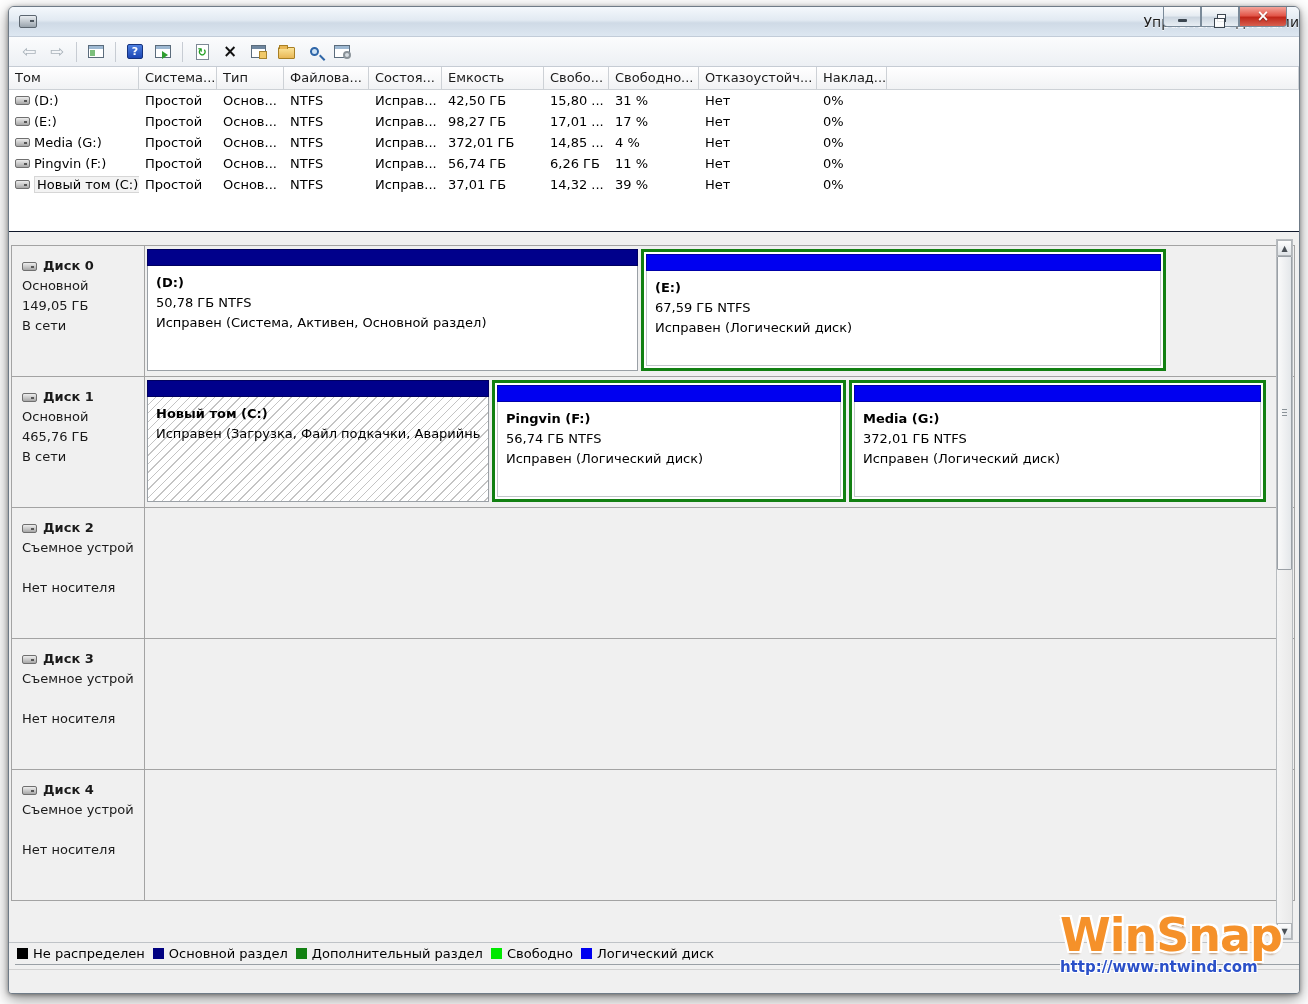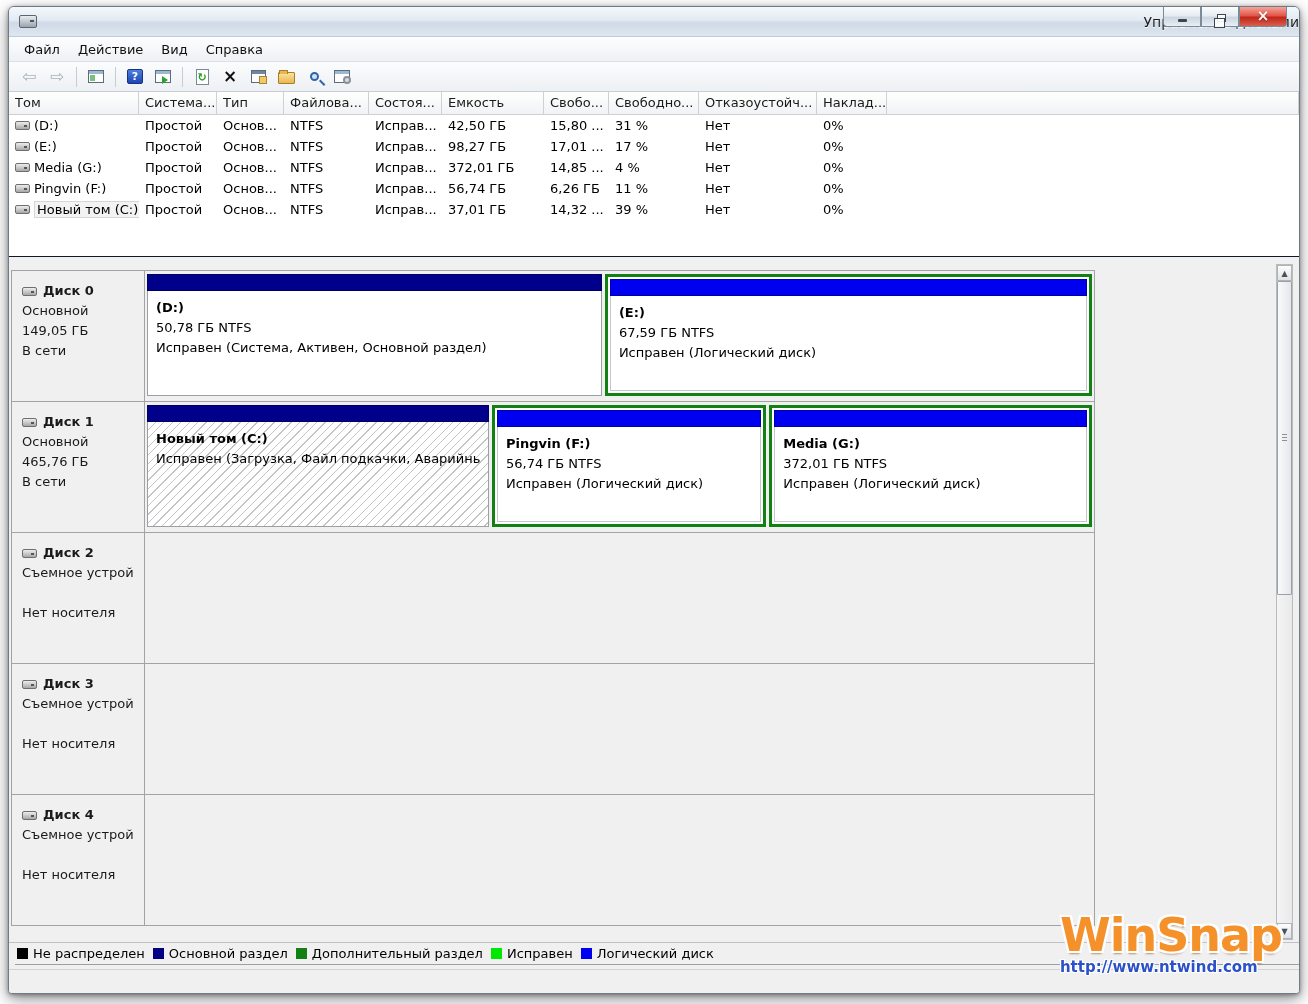--- a/index.html
+++ b/index.html
@@ -81,21 +81,21 @@
   .vol-cell { display:flex; align-items:center; gap:4px; }
   .drive-ico { width:15px; height:9px; flex:0 0 15px; border:1px solid #6f6f6f; border-radius:2px; background:linear-gradient(#ededed,#a7a7a7); position:relative; }
   .drive-ico::after { content:""; position:absolute; right:2px; top:3px; width:3px; height:2px; background:#565656; }
   .sel-name { background:#f3f3f3; border:1px solid #d6d6d6; padding:0 2px; }
 
   
   .splitter { height:6px; flex:0 0 6px; background:#f0f0f0; cursor:row-resize; }
 
   
   .graph { flex:1 1 auto; position:relative; background:#f0f0f0; overflow:hidden; }
-  .disk-rows { position:absolute; left:2px; top:8px; width:1084px; }
+  .disk-rows { position:absolute; left:2px; top:8px; width:1284px; }
   .disk-row { display:flex; height:132px; border:1px solid #a3a3a3; margin-top:-1px; background:#f0f0f0; }
   .disk-head { width:133px; flex:0 0 133px; border-right:1px solid #a3a3a3; padding:10px 4px 0 10px; font-size:13px; line-height:20px; color:#1a1a1a; overflow:hidden; }
   .disk-title { display:flex; align-items:center; gap:6px; font-weight:bold; white-space:nowrap; }
   .disk-head .line { white-space:nowrap; }
   .parts { flex:1; display:flex; padding:3px 2px 0 2px; gap:3px; overflow:hidden; }
 
   .part { display:flex; flex-direction:column; height:122px; cursor:pointer; }
   .part-bar { height:17px; flex:0 0 17px; background:#00008B; border:1px solid #000060; }
   .part-body { flex:1; background:#fff; border:1px solid #9aa0a6; border-top:none; padding:7px 8px 0 8px; font-size:13px; line-height:20px; overflow:hidden; }
   .part-body .plabel { font-weight:bold; white-space:nowrap; }
@@ -154,26 +154,20 @@
         </div>
       <div class="cap-btn">
           <span class="glyph-restore"></span>
         </div>
       <div class="cap-btn close">
           <span class="glyph-close">×</span>
         </div>
     </div>
   </div>
 
-  <div class="menubar">
-    <span class="menu-item">Файл</span>
-    <span class="menu-item">Действие</span>
-    <span class="menu-item">Вид</span>
-    <span class="menu-item">Справка</span>
-  </div>
 
   <div class="toolbar">
     <div class="tb-btn">
         <span class="arrow-glyph">⇦</span>
       </div>
     <div class="tb-btn">
         <span class="arrow-glyph">⇨</span>
       </div>
     <div class="tb-sep"></div>
     <div class="tb-btn">
@@ -441,21 +435,21 @@
     <div class="legend-item">
       <span class="sq sq-primary"></span>
       <span>Основной раздел</span>
     </div>
     <div class="legend-item">
       <span class="sq sq-extended"></span>
       <span>Дополнительный раздел</span>
     </div>
     <div class="legend-item">
       <span class="sq sq-free"></span>
-      <span>Исправен</span>
+      <span>Свободно</span>
     </div>
     <div class="legend-item">
       <span class="sq sq-logical"></span>
       <span>Логический диск</span>
     </div>
     <div class="legend-fill"></div>
   </div>
 
   <div class="statusbar"></div>
 </div>

